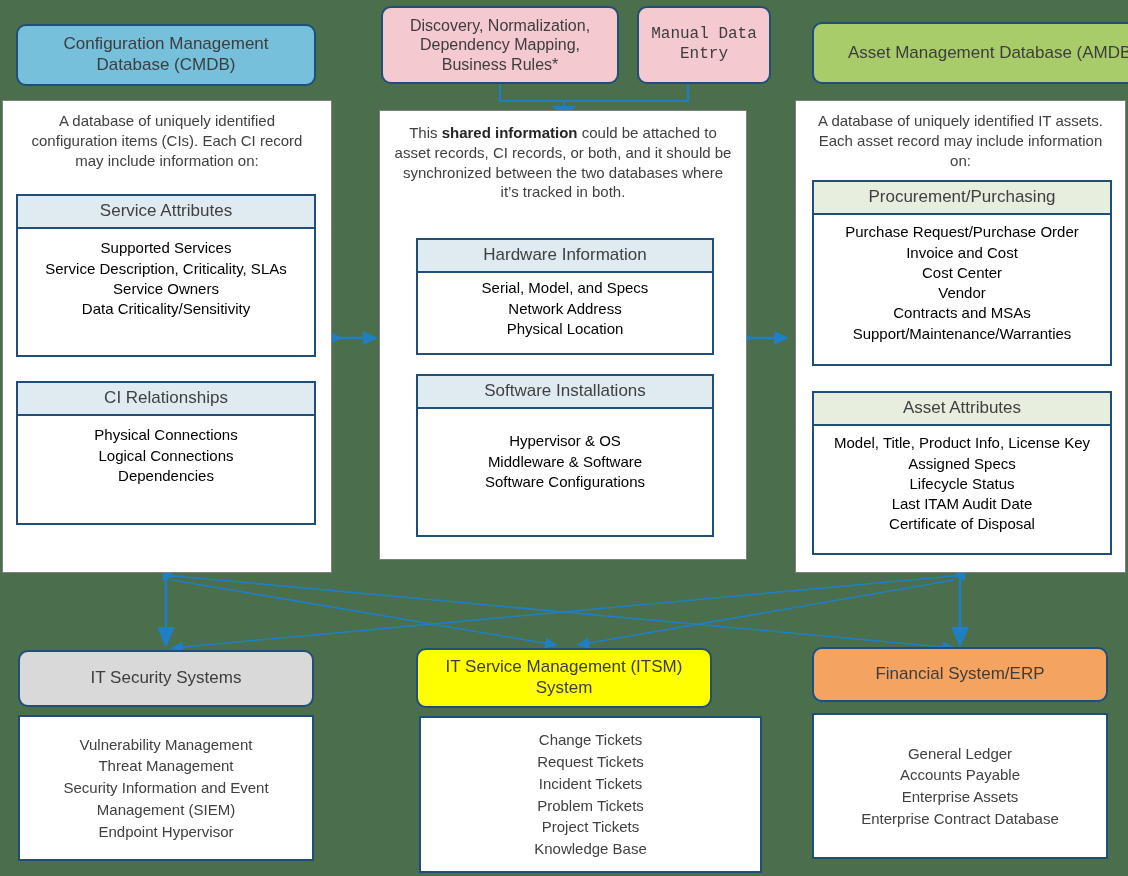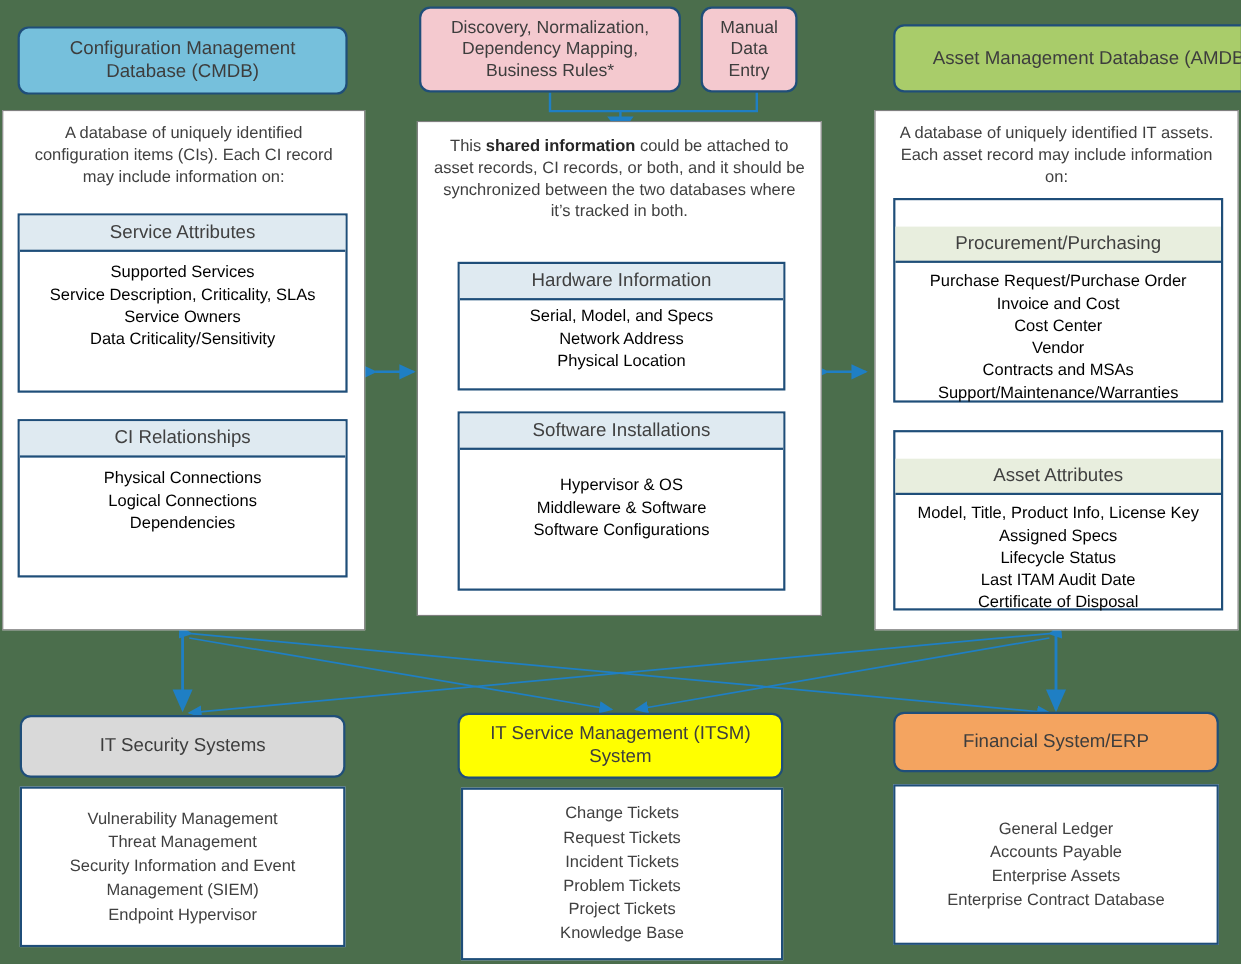--- a/index.html
+++ b/index.html
@@ -59,21 +59,21 @@
   .subbox-head {
     box-sizing: border-box;
     text-align: center;
     font-size: 17px;
     color: #404040;
     padding: 5px 4px 6px 4px;
     border-bottom: 2px solid #1f4e79;
     line-height: 1.2;
   }
   .head-blue { background: #dfeaf1; }
-  .head-green { background: #e8eede; margin-top: 24px; }
+  .head-green { background: #e8eede; }
   .subbox-body {
     text-align: center;
     font-size: 15px;
     line-height: 1.35;
     color: #000000;
     padding: 9px 6px;
   }
   .plain-list {
     position: absolute;
     box-sizing: border-box;
@@ -169,21 +169,21 @@
       <div>Physical Connections</div>
       <div>Logical Connections</div>
       <div>Dependencies</div>
     </div>
   </div>
 
   <div class="pill" style="left:381px; top:6px; width:238px; height:78px; background:#f4c9cf; font-size:16px;">
     <span>Discovery, Normalization, Dependency Mapping, Business Rules*</span>
   </div>
 
-  <div class="pill" style="left:637px; top:6px; width:88px; height:78px; background:#f4c9cf; font-size:16px;">
+  <div class="pill" style="left:637px; top:6px; width:134px; height:78px; background:#f4c9cf; font-size:16px;font-family:Liberation Mono, monospace;">
     <span>Manual Data Entry</span>
   </div>
 
   <div class="panel" style="left:379px; top:110px; width:368px; height:450px;">
     <div class="panel-desc" style="padding-top:12px;">
       <span>This </span><b>shared information</b><span> could be attached to asset records, CI records, or both, and it should be synchronized between the two databases where it’s tracked in both.</span>
     </div>
   </div>
 
   <div class="subbox" style="left:416px; top:238px; width:298px; height:117px;">
@@ -244,21 +244,21 @@
       <span style="display:block">Threat Management</span>
       <span style="display:block">Security Information and Event</span>
       <span style="display:block">Management (SIEM)</span>
       <span style="display:block">Endpoint Hypervisor</span>
     </span>
   </div>
 
   <div class="pill" style="left:416px; top:648px; width:296px; height:60px; background:#ffff00;">
     <span>IT Service Management (ITSM) System</span>
   </div>
-  <div class="plain-list" style="left:419px; top:716px; width:293px; height:157px;">
+  <div class="plain-list" style="left:419px; top:716px; width:343px; height:157px;">
     <span>
       <span style="display:block">Change Tickets</span>
       <span style="display:block">Request Tickets</span>
       <span style="display:block">Incident Tickets</span>
       <span style="display:block">Problem Tickets</span>
       <span style="display:block">Project Tickets</span>
       <span style="display:block">Knowledge Base</span>
     </span>
   </div>
 

